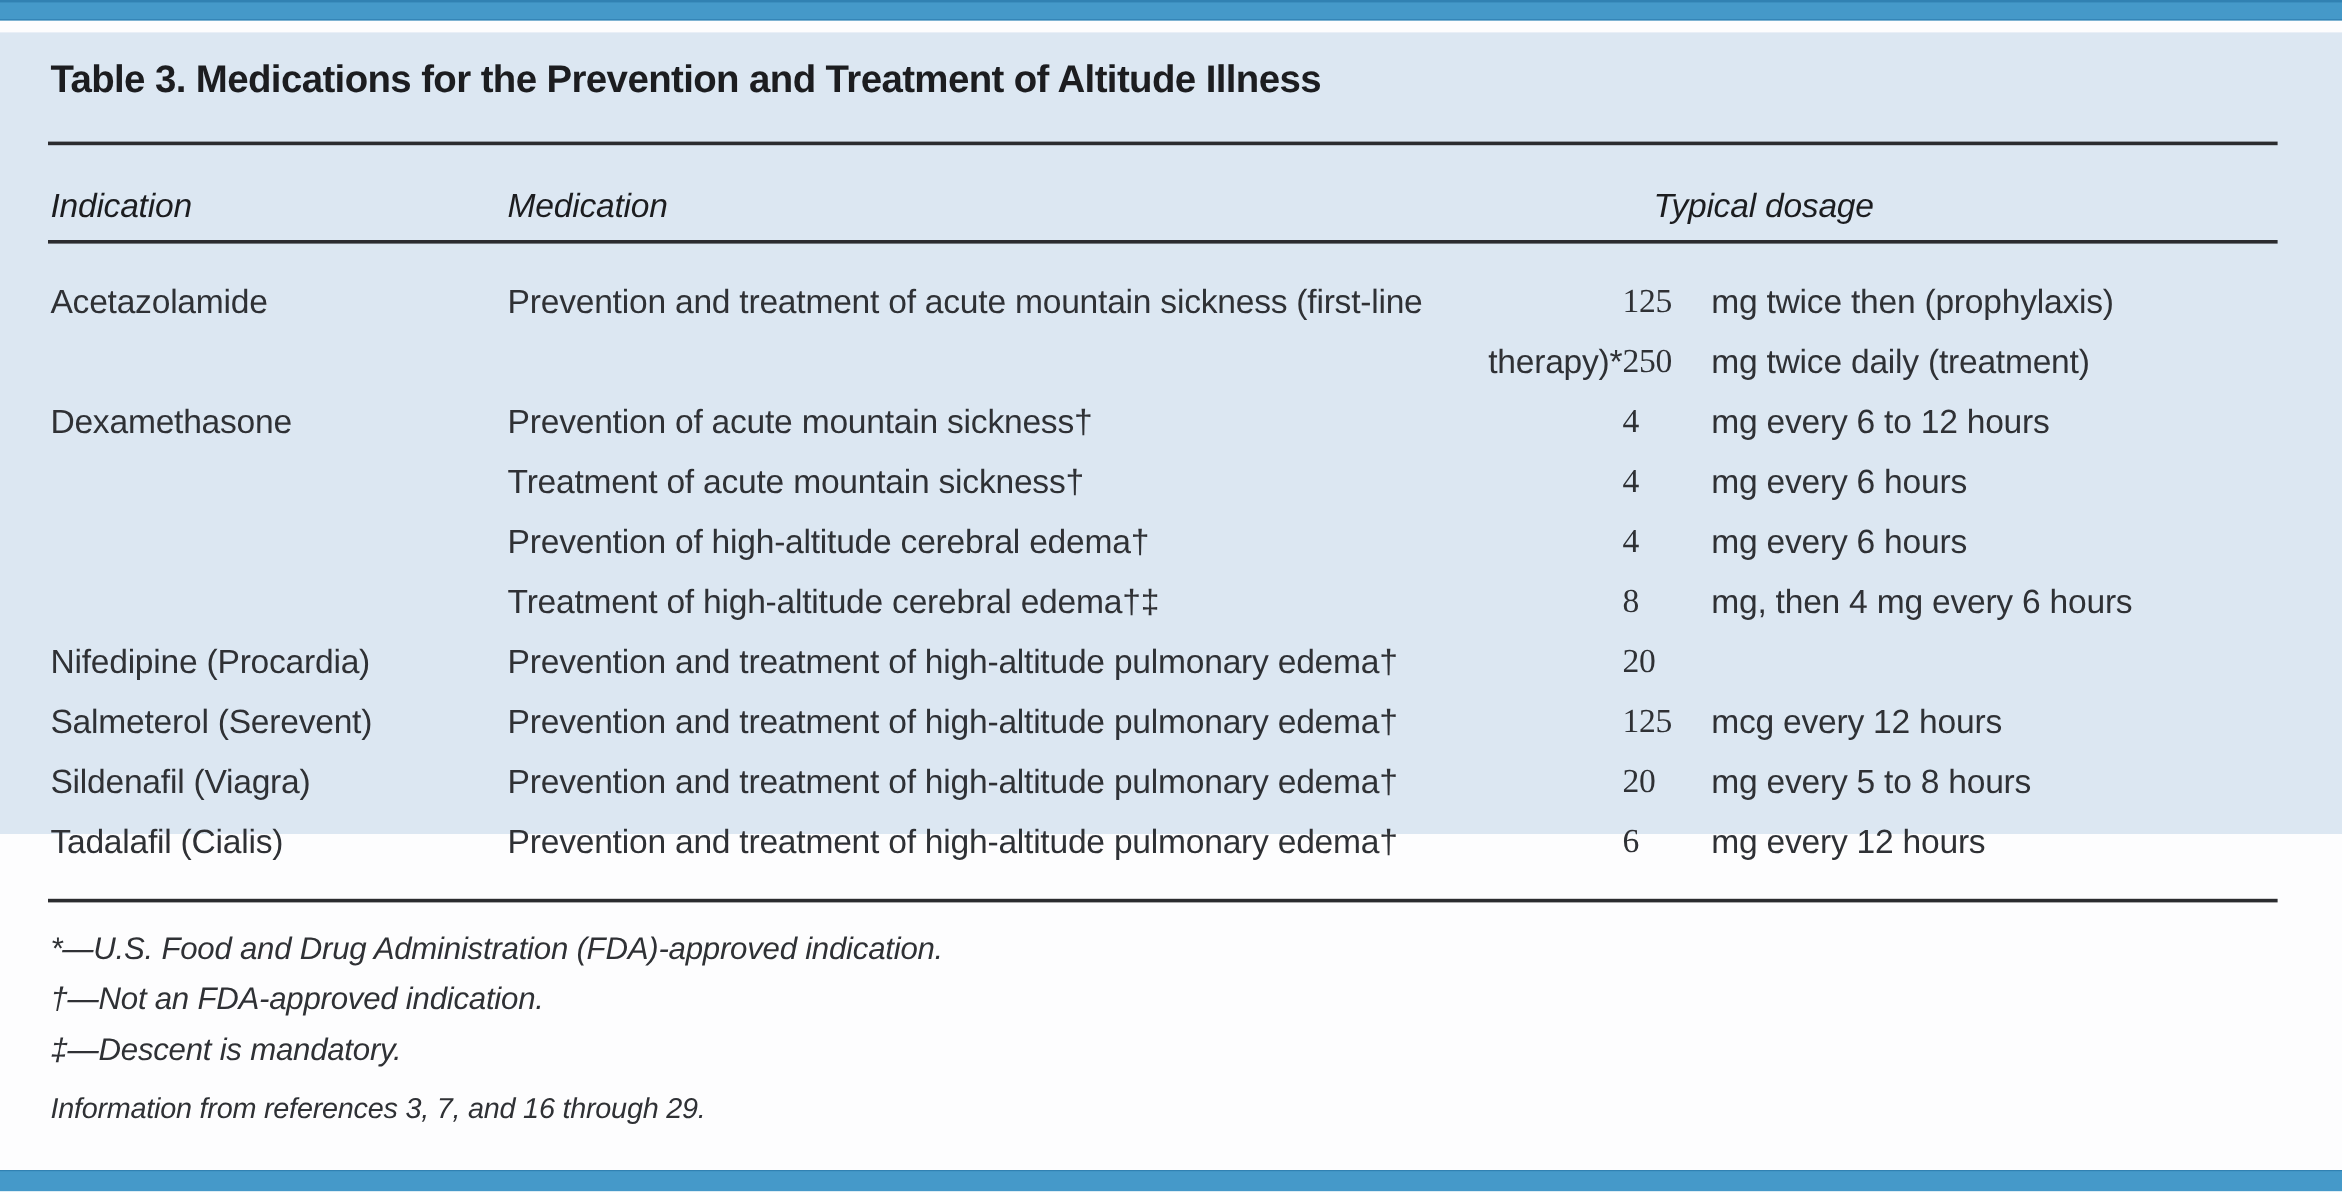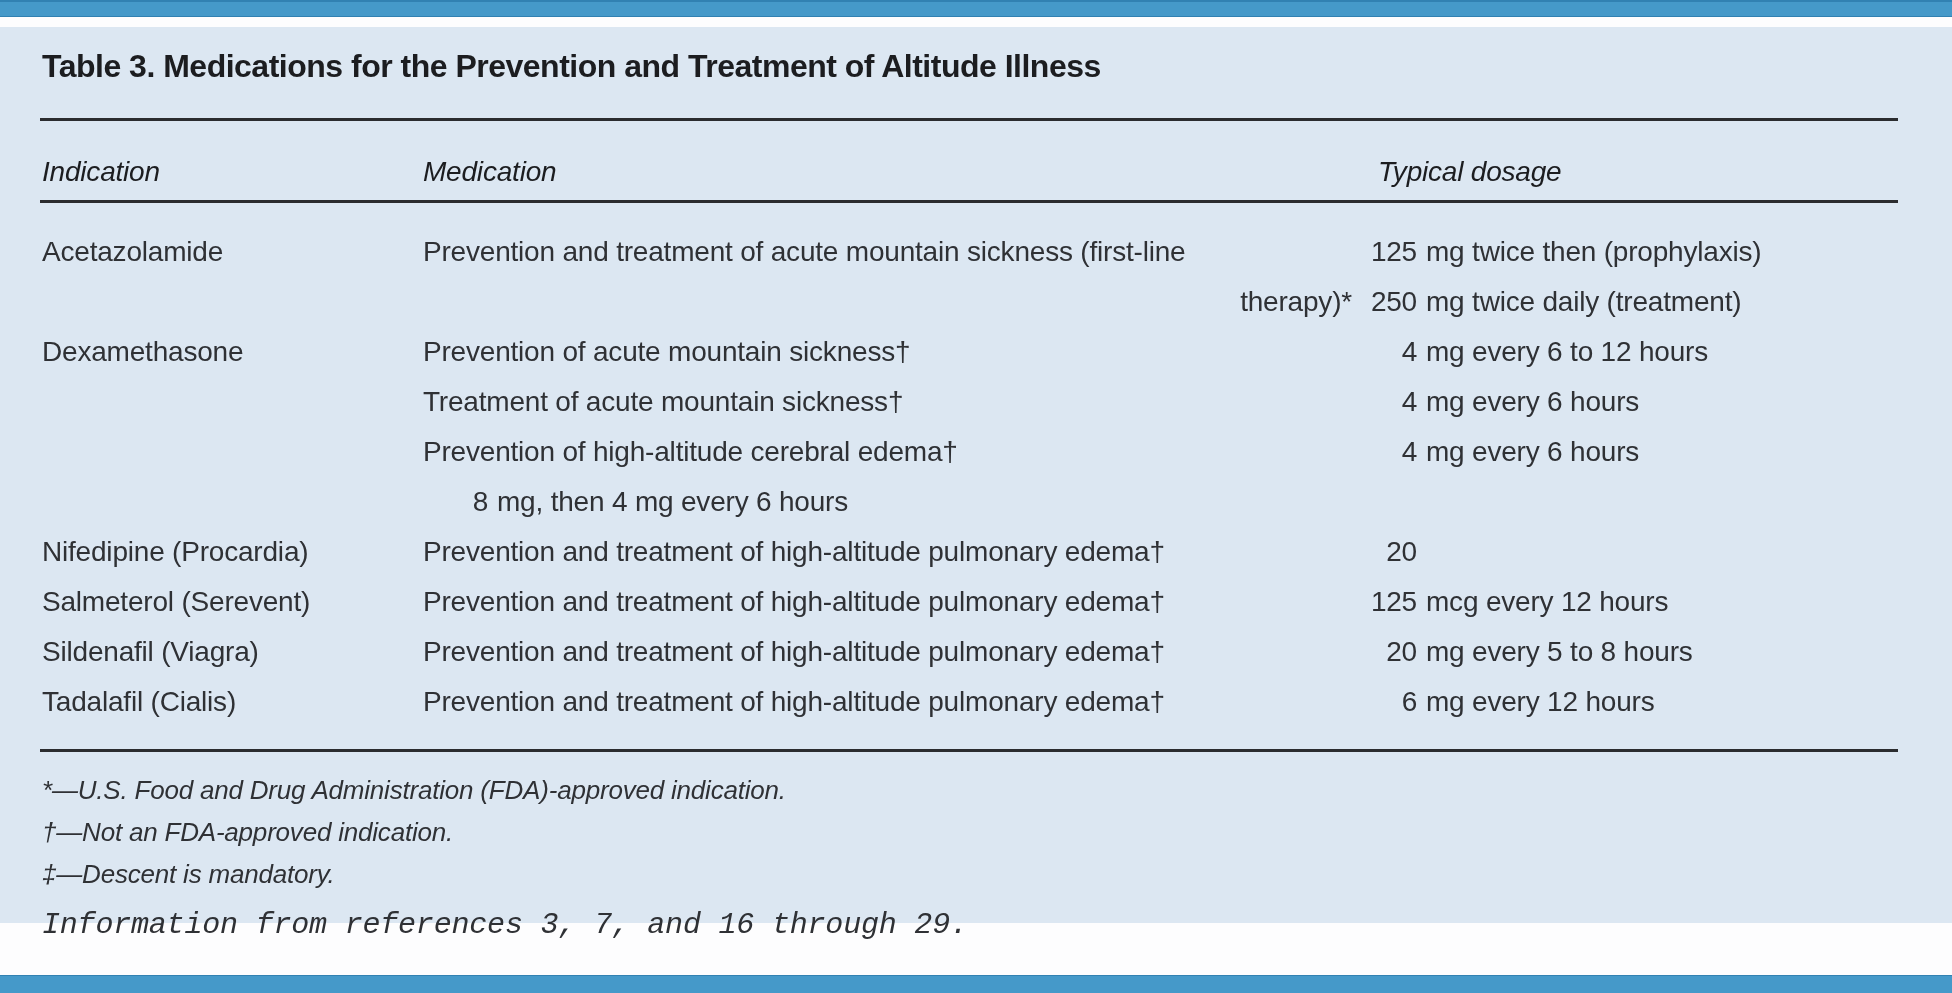--- a/index.html
+++ b/index.html
@@ -25,21 +25,21 @@
     background:var(--accent-bar);
     border-top:2px solid var(--accent-bar-edge);
     border-bottom:1px solid var(--accent-bar-edge);
   }
   .bottom-bar{
     position:absolute;left:0;top:975px;width:1952px;height:18px;
     background:var(--accent-bar);
     border-top:1px solid var(--accent-bar-edge);
   }
   .panel{
-    position:absolute;left:0;top:27px;width:1952px;height:896px;
+    position:absolute;left:0;top:27px;width:1952px;height:668px;
     background:var(--panel-bg);
     padding:0 54px 0 42px;
   }
   .title{
     margin-top:19px;
     font-size:32px;line-height:40px;font-weight:bold;
     letter-spacing:-0.5px;
     color:var(--title-text);
   }
   .rule{height:0;border-top:3px solid var(--rule);margin-left:-2px;}
@@ -57,32 +57,31 @@
     margin-top:26px;
     font-style:italic;
     font-size:28px;
     color:var(--title-text);
   }
   .header-row .dos{padding-left:26px;}
   .tbody{margin-top:24px;}
   .cell{overflow:visible;}
   .ind.cont{padding-left:35px;text-align:right;}
   .dos{display:flex;}
-  .dos .num{display:inline-block;width:65px;text-align:right;flex:none;}
+  .dos .num{display:inline-block;width:65px;text-align:left;flex:none;font-family:Liberation Serif, serif;}
   .dos .rest{margin-left:9px;}
   .footnotes{
     margin-top:17px;
     font-style:italic;font-size:26px;line-height:42px;
     letter-spacing:-0.2px;
   }
   .source{
     margin-top:9px;
-    font-style:italic;font-size:30px;line-height:42px;
+    font-style:italic;font-size:24px;line-height:42px;
     letter-spacing:-0.2px;
-    font-family:Liberation Mono, monospace;
   }
 </style>
 </head>
 <body>
 
 <div class="page">
   <div class="top-bar"></div>
 
   <div class="panel">
     <h1 class="title">Table 3. Medications for the Prevention and Treatment of Altitude Illness</h1>
@@ -139,20 +138,21 @@
         <div class="cell med"></div>
         <div class="cell ind">Prevention of high-altitude cerebral edema†</div>
         <div class="cell dos">
           <span class="num">4</span>
           <span class="rest">mg every 6 hours</span>
         </div>
       </div>
 
       <div class="row">
         <div class="cell med"></div>
+        <div class="cell ind">Treatment of high-altitude cerebral edema†‡</div>
         <div class="cell dos">
           <span class="num">8</span>
           <span class="rest">mg, then 4 mg every 6 hours</span>
         </div>
       </div>
 
       <div class="row">
         <div class="cell med">Nifedipine (Procardia)</div>
         <div class="cell ind">Prevention and treatment of high-altitude pulmonary edema†</div>
         <div class="cell dos">

